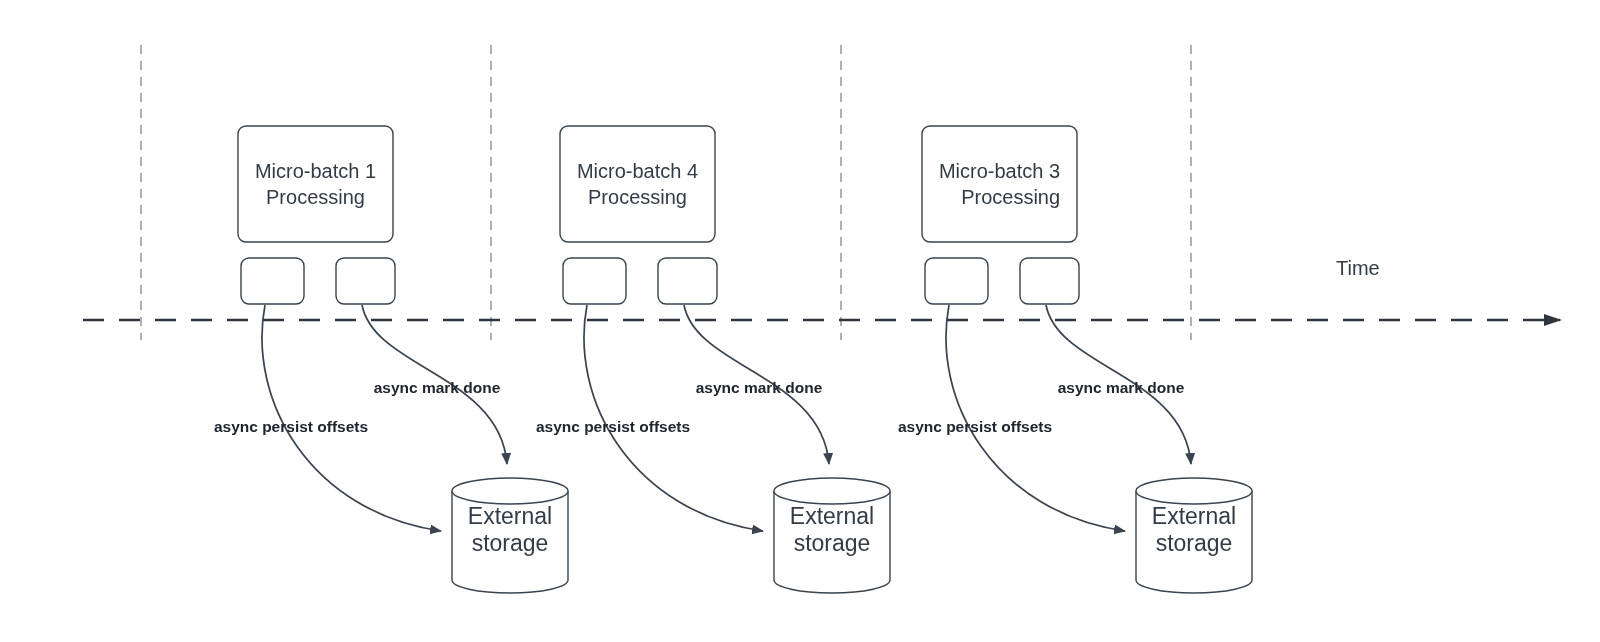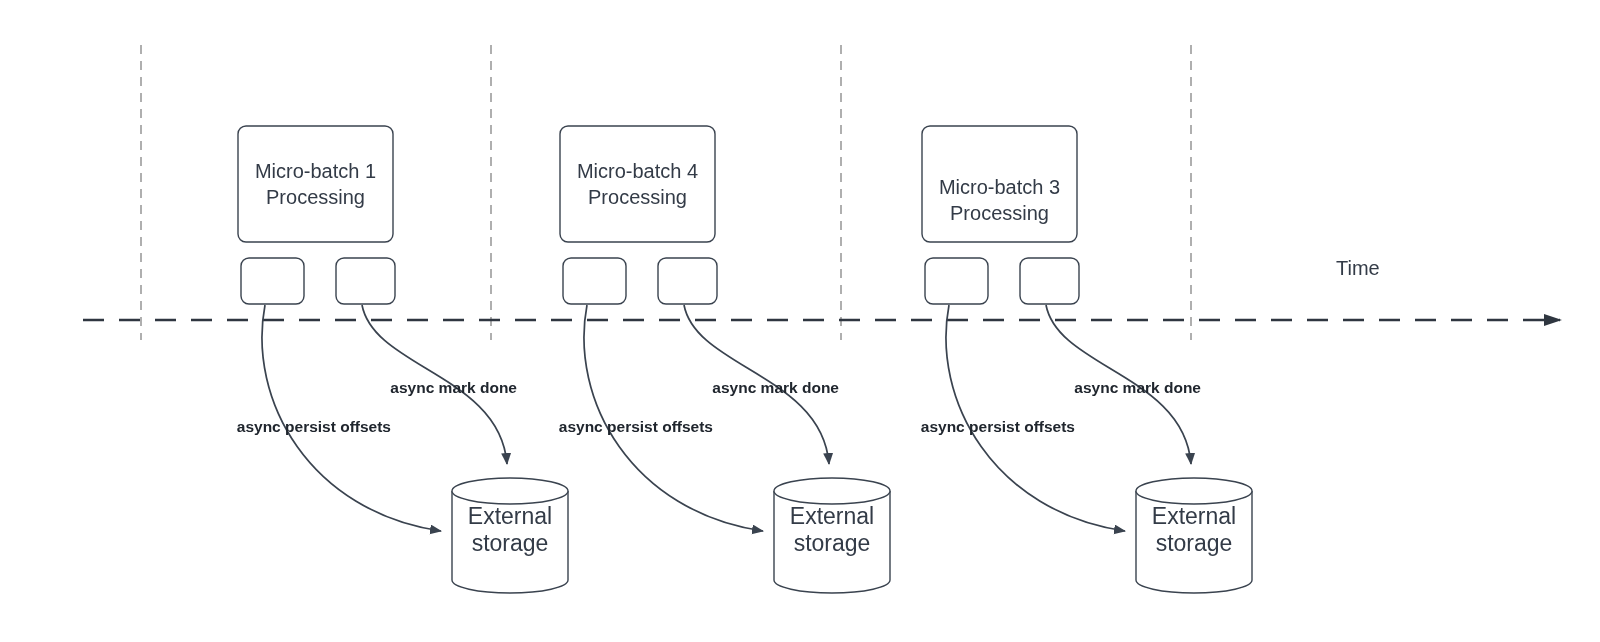--- a/index.html
+++ b/index.html
@@ -17,21 +17,21 @@
   }
   svg{position:absolute;left:0;top:0;}
   .vline{stroke:var(--stroke-light);stroke-width:1.7;stroke-dasharray:9 7;fill:none;}
   .timeline{stroke:var(--timeline);stroke-width:2.4;stroke-dasharray:21 15;fill:none;}
   .shape{stroke:var(--stroke-dark);stroke-width:1.4;fill:#ffffff;}
   .curve{stroke:var(--stroke-dark);stroke-width:1.7;fill:none;}
   .arrowhead-fill{fill:var(--stroke-dark);}
   .txt{position:absolute;color:var(--text);white-space:pre-line;text-align:center;}
   .box-title{font-size:20px;line-height:26px;display:flex;align-items:center;justify-content:center;}
   .storage-label{font-size:23px;line-height:27px;}
-  .async-label{position:absolute;font-size:15.5px;font-weight:bold;color:var(--label-bold);text-align:right;white-space:nowrap;}
+  .async-label{position:absolute;font-size:15.5px;font-weight:bold;color:var(--label-bold);text-align:center;white-space:nowrap;}
   .time-label{position:absolute;font-size:20px;color:var(--text);text-align:left;}
 </style>
 </head>
 <body>
 
 <div class="canvas">
 
   <svg width="1600" height="642" viewBox="0 0 1600 642">
     <defs>
       <marker id="arrow-dark" markerUnits="userSpaceOnUse" markerWidth="14" markerHeight="14" refX="11" refY="5" orient="auto">
@@ -87,21 +87,21 @@
   <div class="txt storage-label" style="left:452px;top:503px;width:116px;">External
 storage</div>
 
   <div class="txt box-title" style="left:560px;top:126px;width:155px;height:116px;">Micro-batch 4
 Processing</div>
   <div class="async-label" style="left:513px;top:418px;width:200px;">async persist offsets</div>
   <div class="async-label" style="left:679px;top:379px;width:160px;">async mark done</div>
   <div class="txt storage-label" style="left:774px;top:503px;width:116px;">External
 storage</div>
 
-  <div class="txt box-title" style="left:922px;top:142px;width:155px;height:116px;">Micro-batch 3
+  <div class="txt box-title" style="left:922px;top:126px;width:155px;height:116px;text-align:right;">Micro-batch 3
 Processing</div>
   <div class="async-label" style="left:875px;top:418px;width:200px;">async persist offsets</div>
   <div class="async-label" style="left:1041px;top:379px;width:160px;">async mark done</div>
   <div class="txt storage-label" style="left:1136px;top:503px;width:116px;">External
 storage</div>
 
   <div class="time-label" style="left:1336px;top:257px;width:100px;">Time</div>
 
 </div>
 

